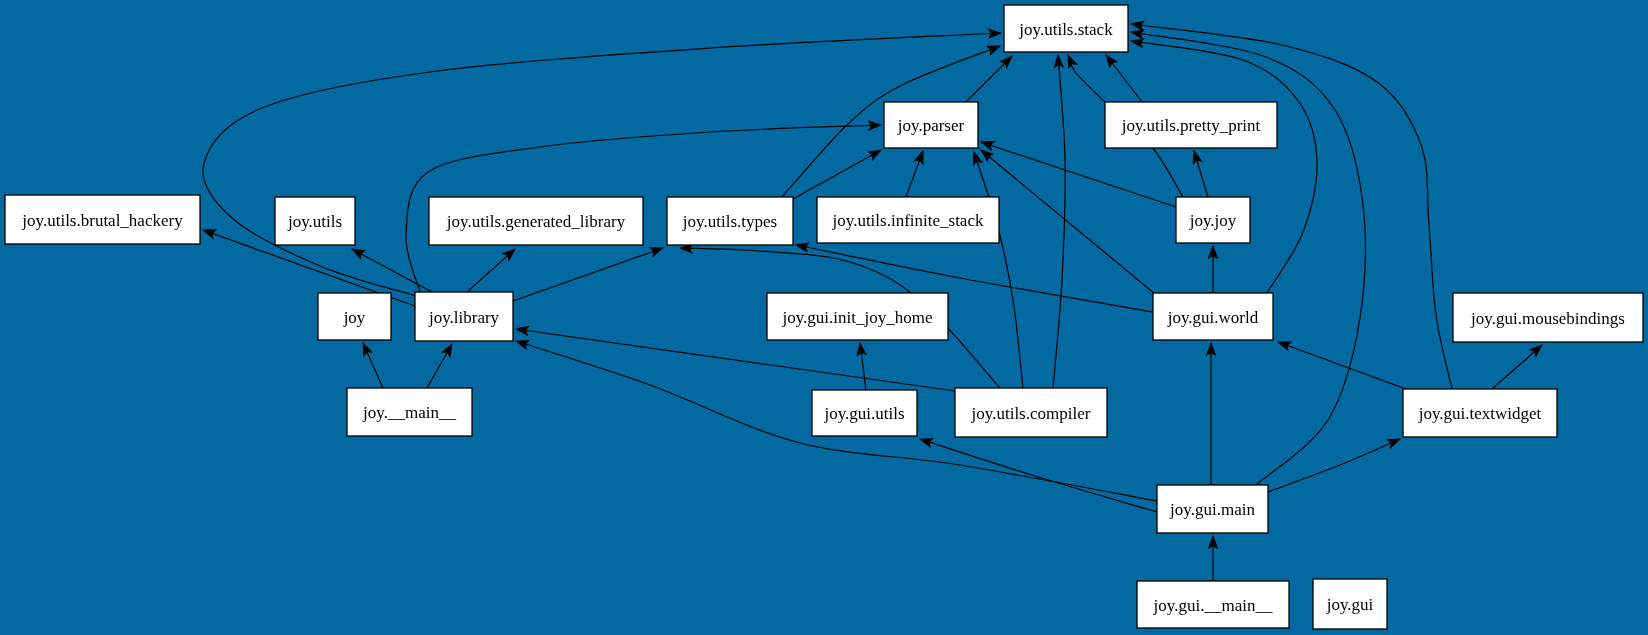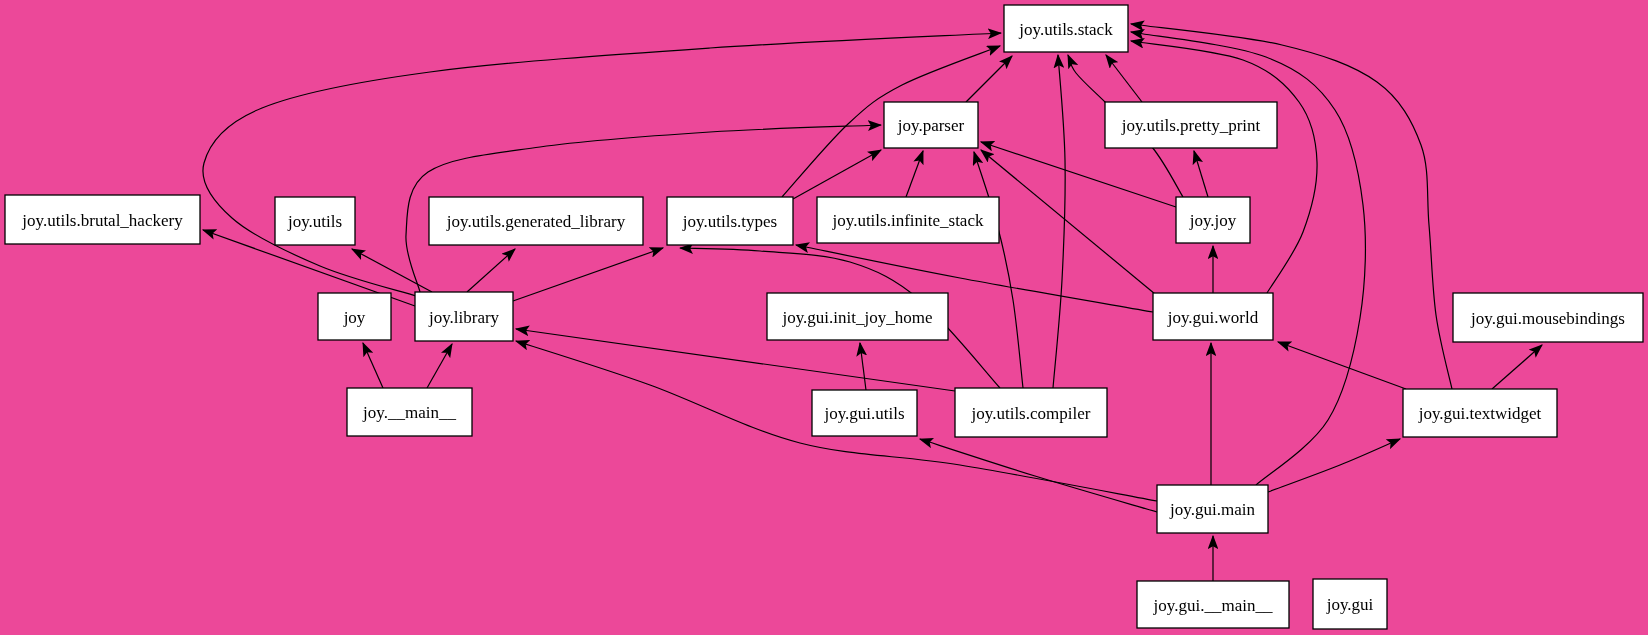--- a/index.html
+++ b/index.html
@@ -1,16 +1,16 @@
 <!DOCTYPE html>
 <html><head>
 <meta charset="utf-8">
 <style>
   html,body{margin:0;padding:0;background:#ffffff;}
-  #stage{position:relative;width:1648px;height:635px;background:#ec4899;overflow:hidden;
+  #stage{position:relative;width:1648px;height:635px;background:#0369a1;overflow:hidden;
          font-family:"Liberation Serif","DejaVu Serif",serif;}
   #graph-svg{position:absolute;left:0;top:0;}
   .node-rect{fill:#ffffff;stroke:#000000;stroke-width:1.3;}
   .node-label{fill:#000000;font-family:"Liberation Serif","DejaVu Serif",serif;
               text-anchor:middle;}
   .edge-path{fill:none;stroke:#000000;stroke-width:1.2;}
 </style>
 </head>
 <body>
 

